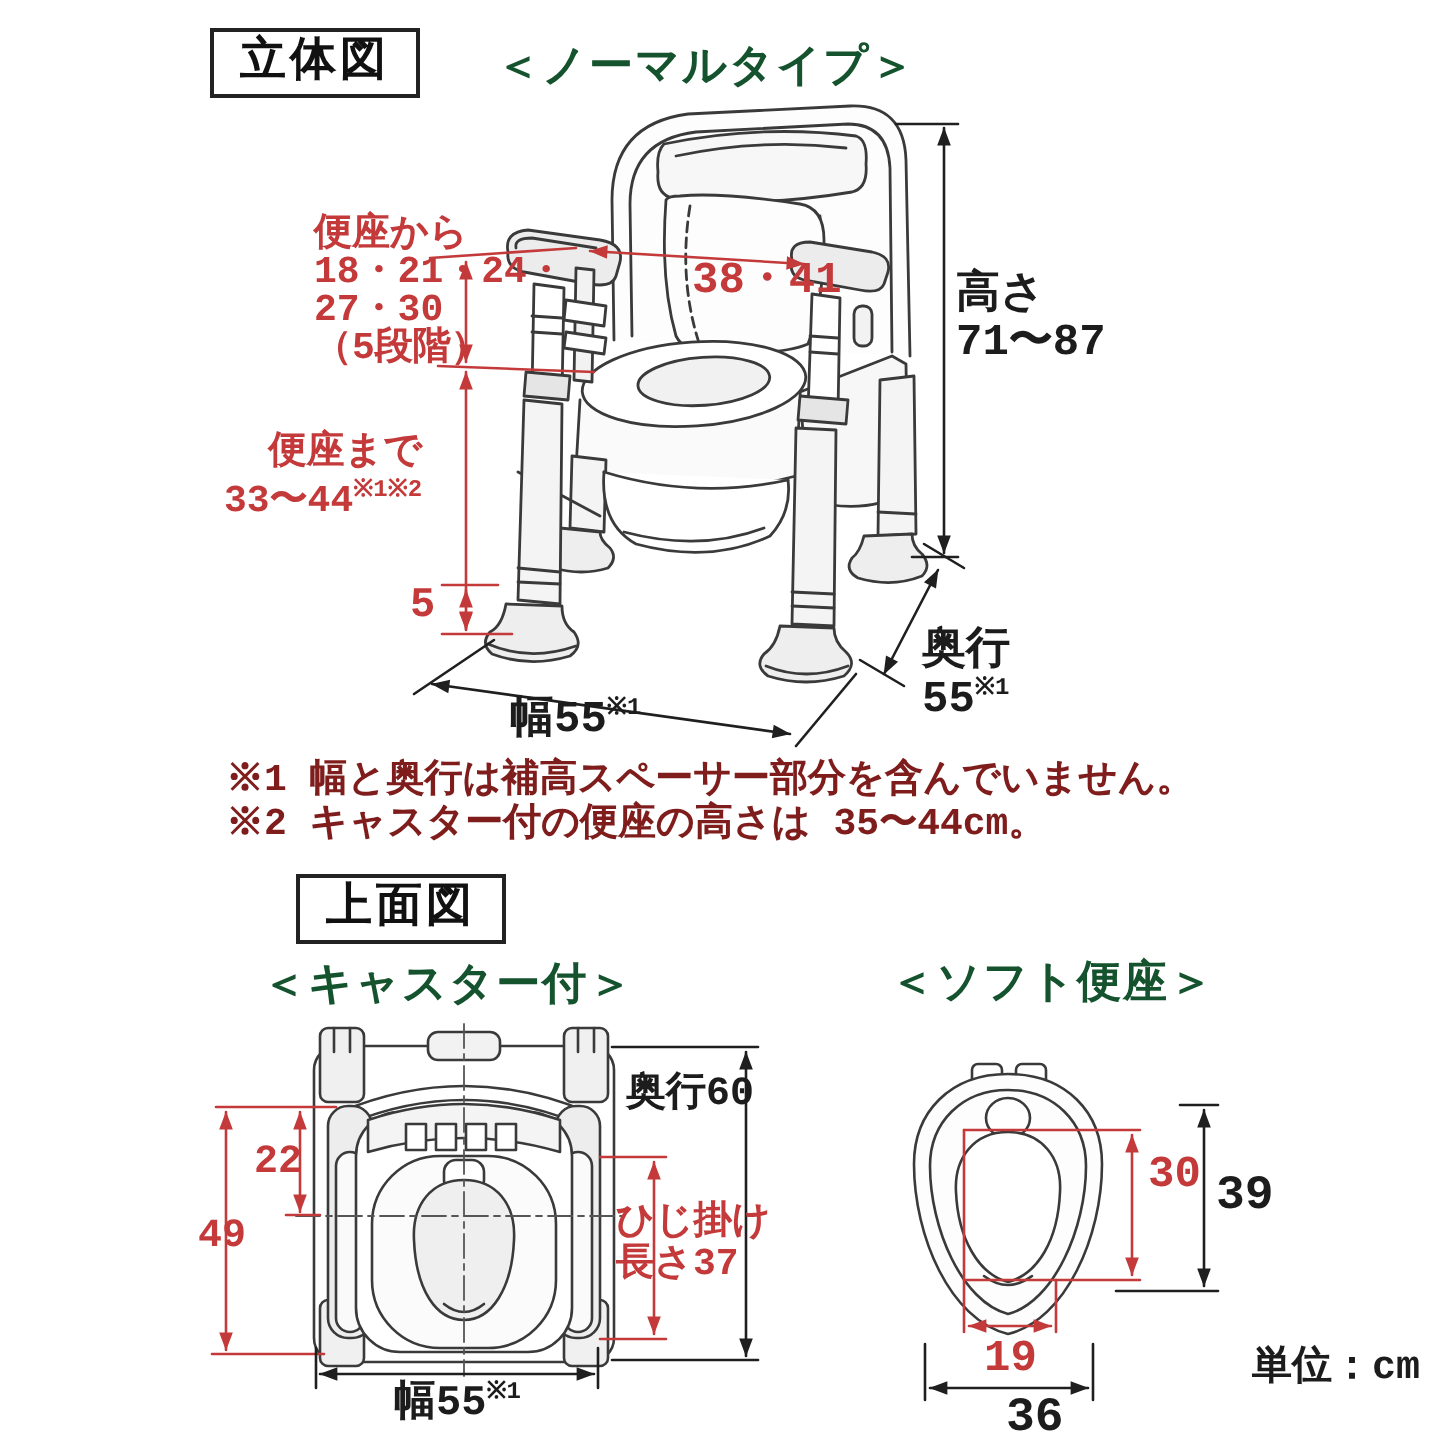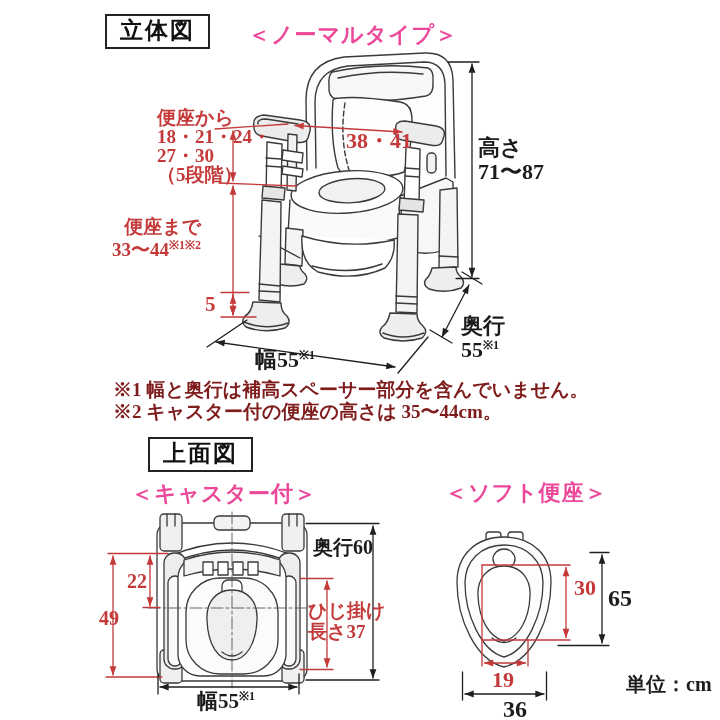--- a/index.html
+++ b/index.html
@@ -1,27 +1,27 @@
 <!DOCTYPE html>
 <html><head>
 <meta charset="utf-8">
 <style>
   * { margin:0; padding:0; box-sizing:border-box; }
   html,body { background:#fff; }
   .screen {
     position:relative; width:716px; height:720px; background:#ffffff;
-    font-family:Liberation Serif, serif; color:#1c1c1c; overflow:hidden;
+    font-family:Liberation Mono, monospace; color:#1c1c1c; overflow:hidden;
   }
   .art { position:absolute; left:0; top:0; width:720px; height:720px; }
   .abs { position:absolute; white-space:nowrap; line-height:1.08; }
   .boxed {
     border:2px solid #222; padding:3px 13px; font-size:23px; font-weight:600;
     letter-spacing:2px; color:#111; background:#fff;
   }
-  .subtitle { font-size:22px; font-weight:600; letter-spacing:1px; color:#ec4899; }
+  .subtitle { font-size:22px; font-weight:600; letter-spacing:1px; color:#14532d; }
   .red { color:#c43a3a; }
   .dim  { font-size:22px; font-weight:600; }
   .dim-sm { font-size:20px; font-weight:600; }
   .sidenote { font-size:19px; font-weight:600; line-height:19px; }
   .note { font-size:19px; font-weight:600; color:#7f1d1d; }
   .sup { font-size:12px; vertical-align:super; font-weight:600; }
   .unit { font-size:20px; font-weight:600; }
 </style>
 </head>
 <body>
@@ -249,19 +249,19 @@
   <div class="abs dim-sm red" style="left:99px; top:608px;">49</div>
   <div class="abs red" style="left:308px; top:601px; font-size:19px; font-weight:600;">
     <div>ひじ掛け</div>
     <div>長さ37</div>
   </div>
   <div class="abs dim-sm" style="left:197px; top:690px; font-size:21px;"><span>幅55</span><span class="sup">※1</span></div>
 
   <div class="abs subtitle" style="left:445px; top:481px;">＜ソフト便座＞</div>
 
   <div class="abs dim red" style="left:574px; top:576px;">30</div>
-  <div class="abs dim" style="left:608px; top:586px; font-size:24px;">65</div>
+  <div class="abs dim" style="left:608px; top:586px; font-size:24px;">39</div>
   <div class="abs dim red" style="left:492px; top:668px;">19</div>
   <div class="abs dim" style="left:503px; top:697px; font-size:24px;">36</div>
 
   <div class="abs unit" style="left:626px; top:674px;">単位：cm</div>
 
 </div>
 
 </body></html>

